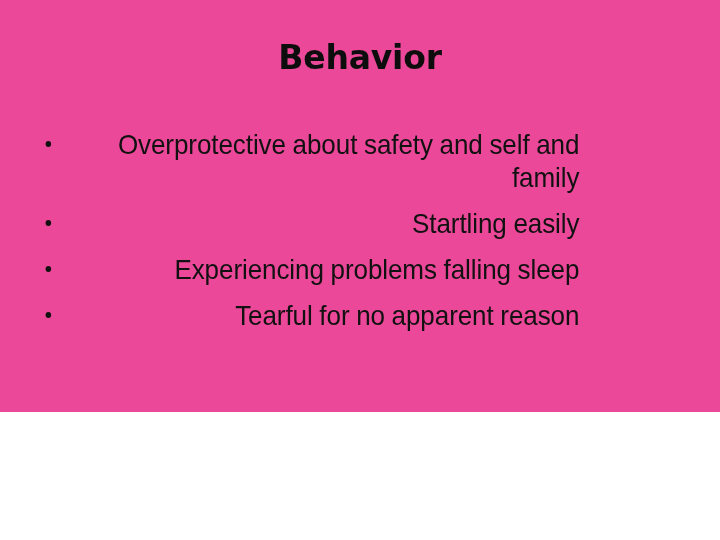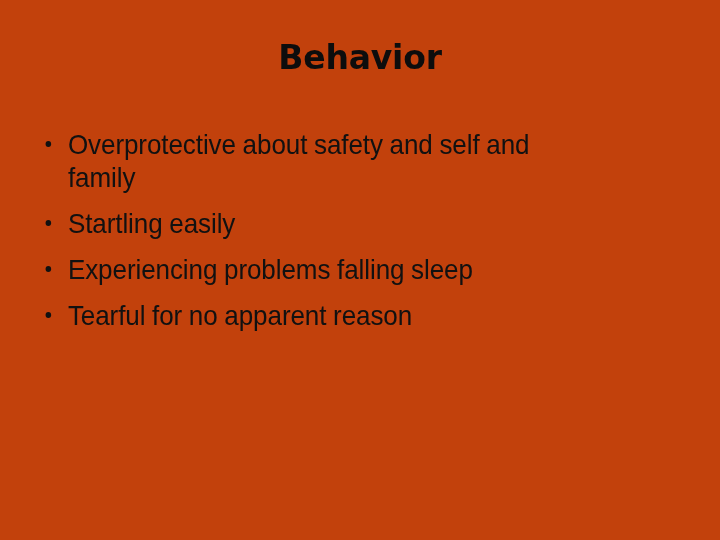--- a/index.html
+++ b/index.html
@@ -10,22 +10,22 @@
     width: 720px;
     height: 540px;
     background: #ffffff;
     font-family: "DejaVu Sans", "Liberation Sans", sans-serif;
     overflow: hidden;
   }
 
   .slide {
     position: relative;
     width: 720px;
-    height: 540px;
-    background: #c2410c;
+    height: 412px;
+    background: #ec4899;
     box-sizing: border-box;
   }
 
   
   .slide-title {
     position: absolute;
     left: 36px;
     top: 38px;
     width: 648px;
     text-align: center;
@@ -40,20 +40,21 @@
 
   
   .body-list {
     position: absolute;
     left: 40px;
     top: 128px;
     width: 580px;
     margin: 0;
     padding: 0;
     list-style: none;
+    text-align: right;
   }
 
   .bullet-item {
     position: relative;
     padding-left: 30px;
     margin: 0 0 13px 0;
     font-family: "Liberation Sans", "DejaVu Sans", sans-serif;
     font-size: 28px;
     line-height: 33px;
     color: #111111;

